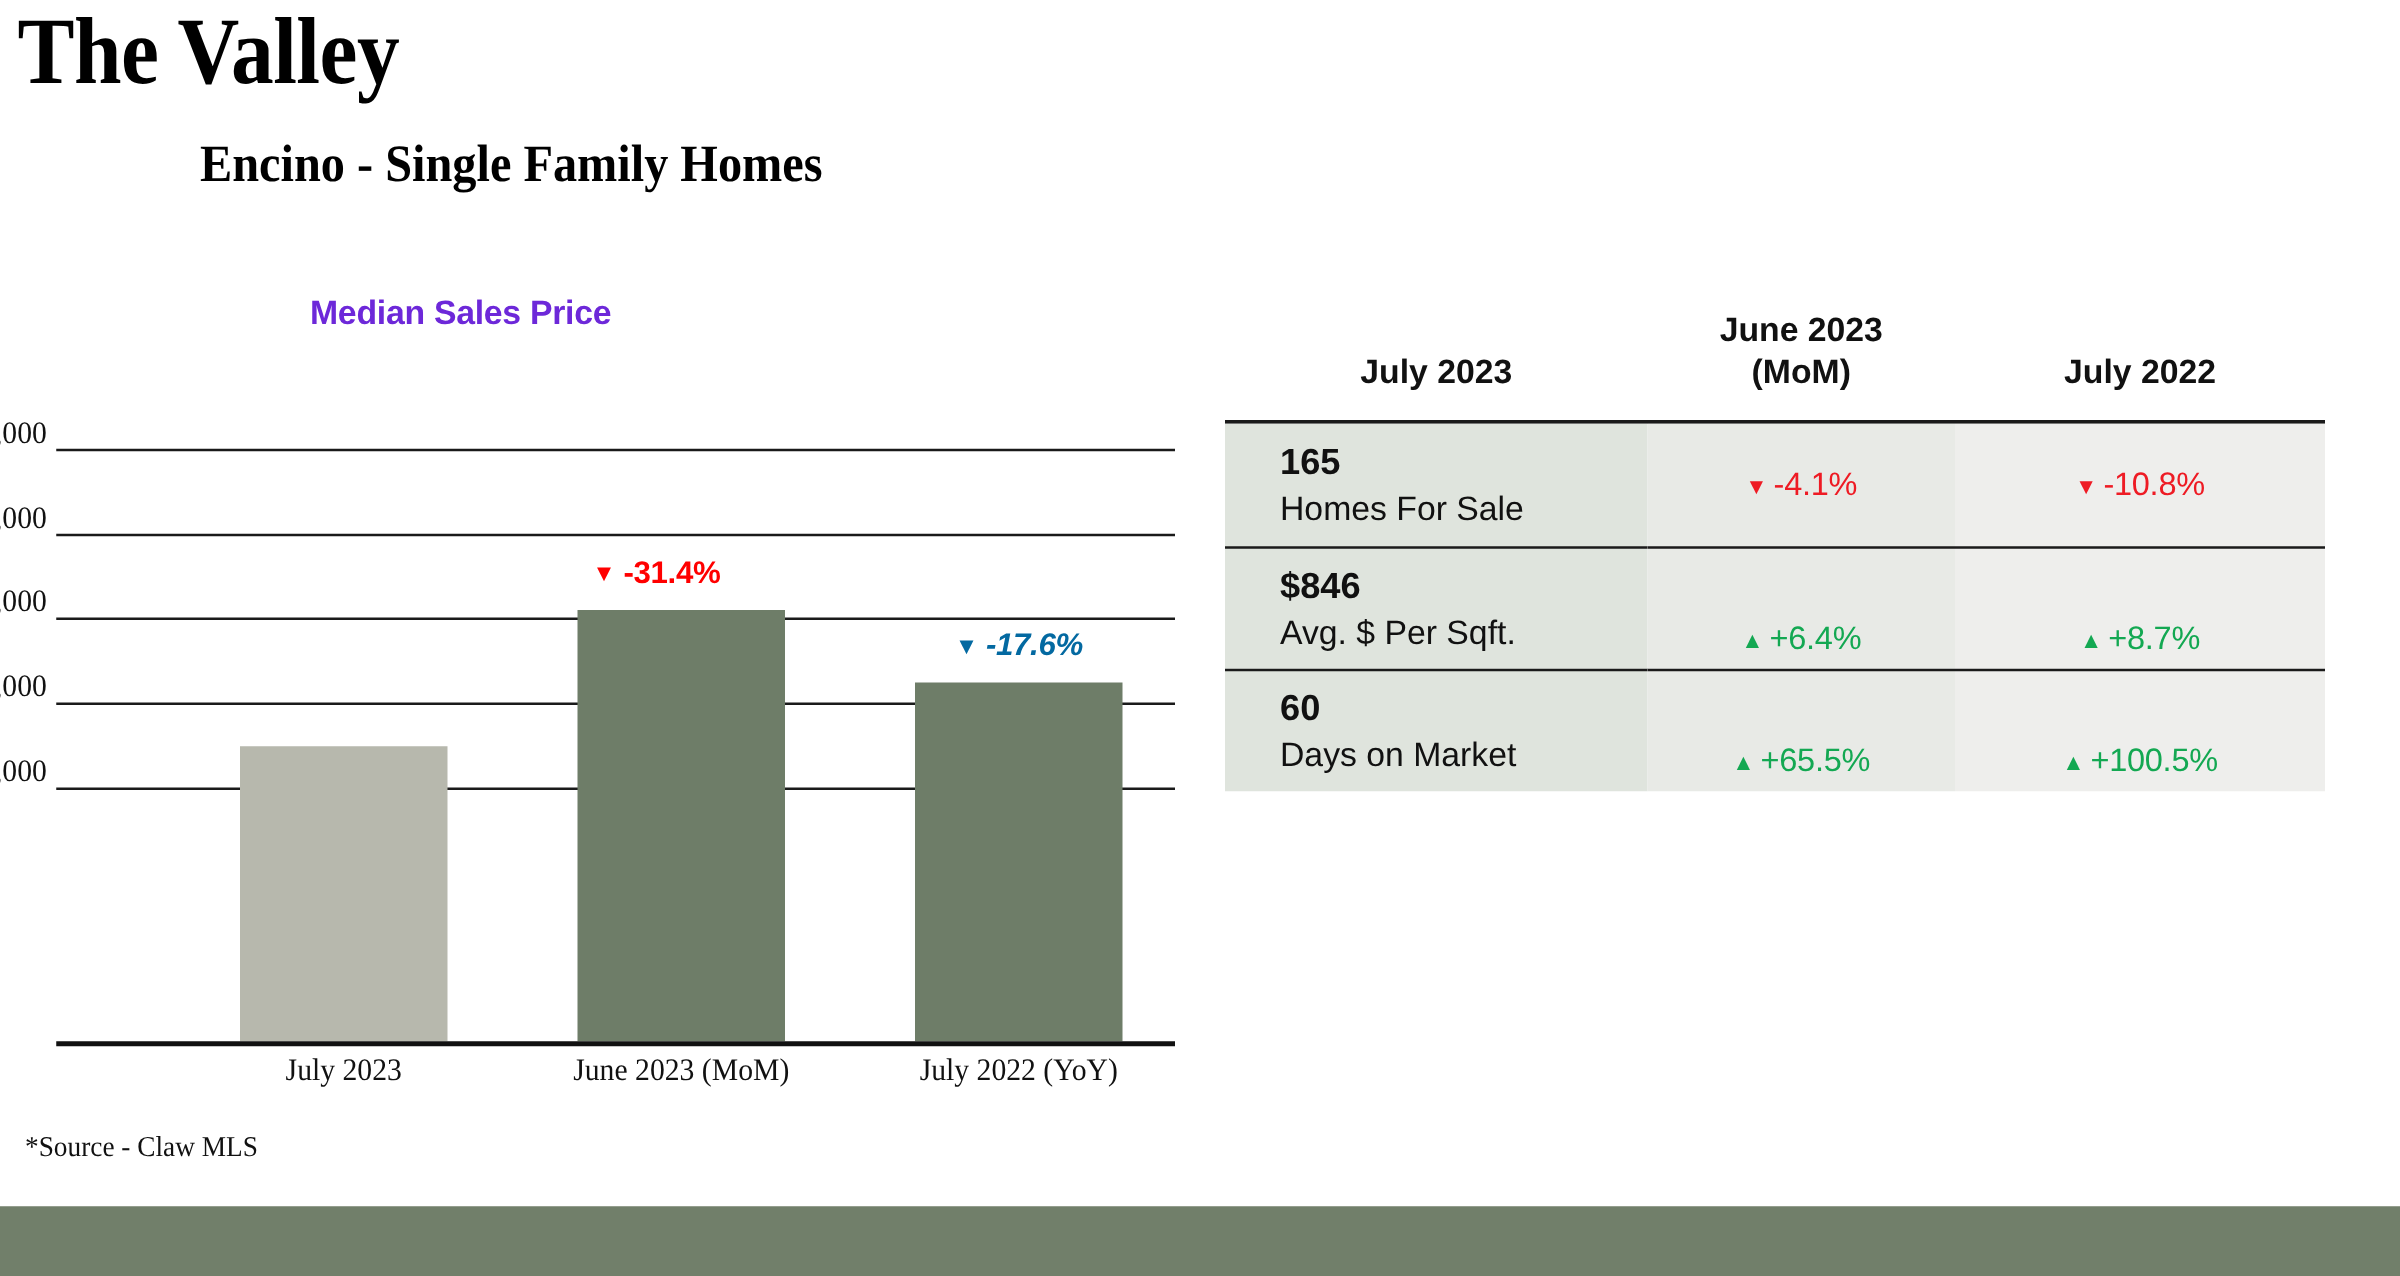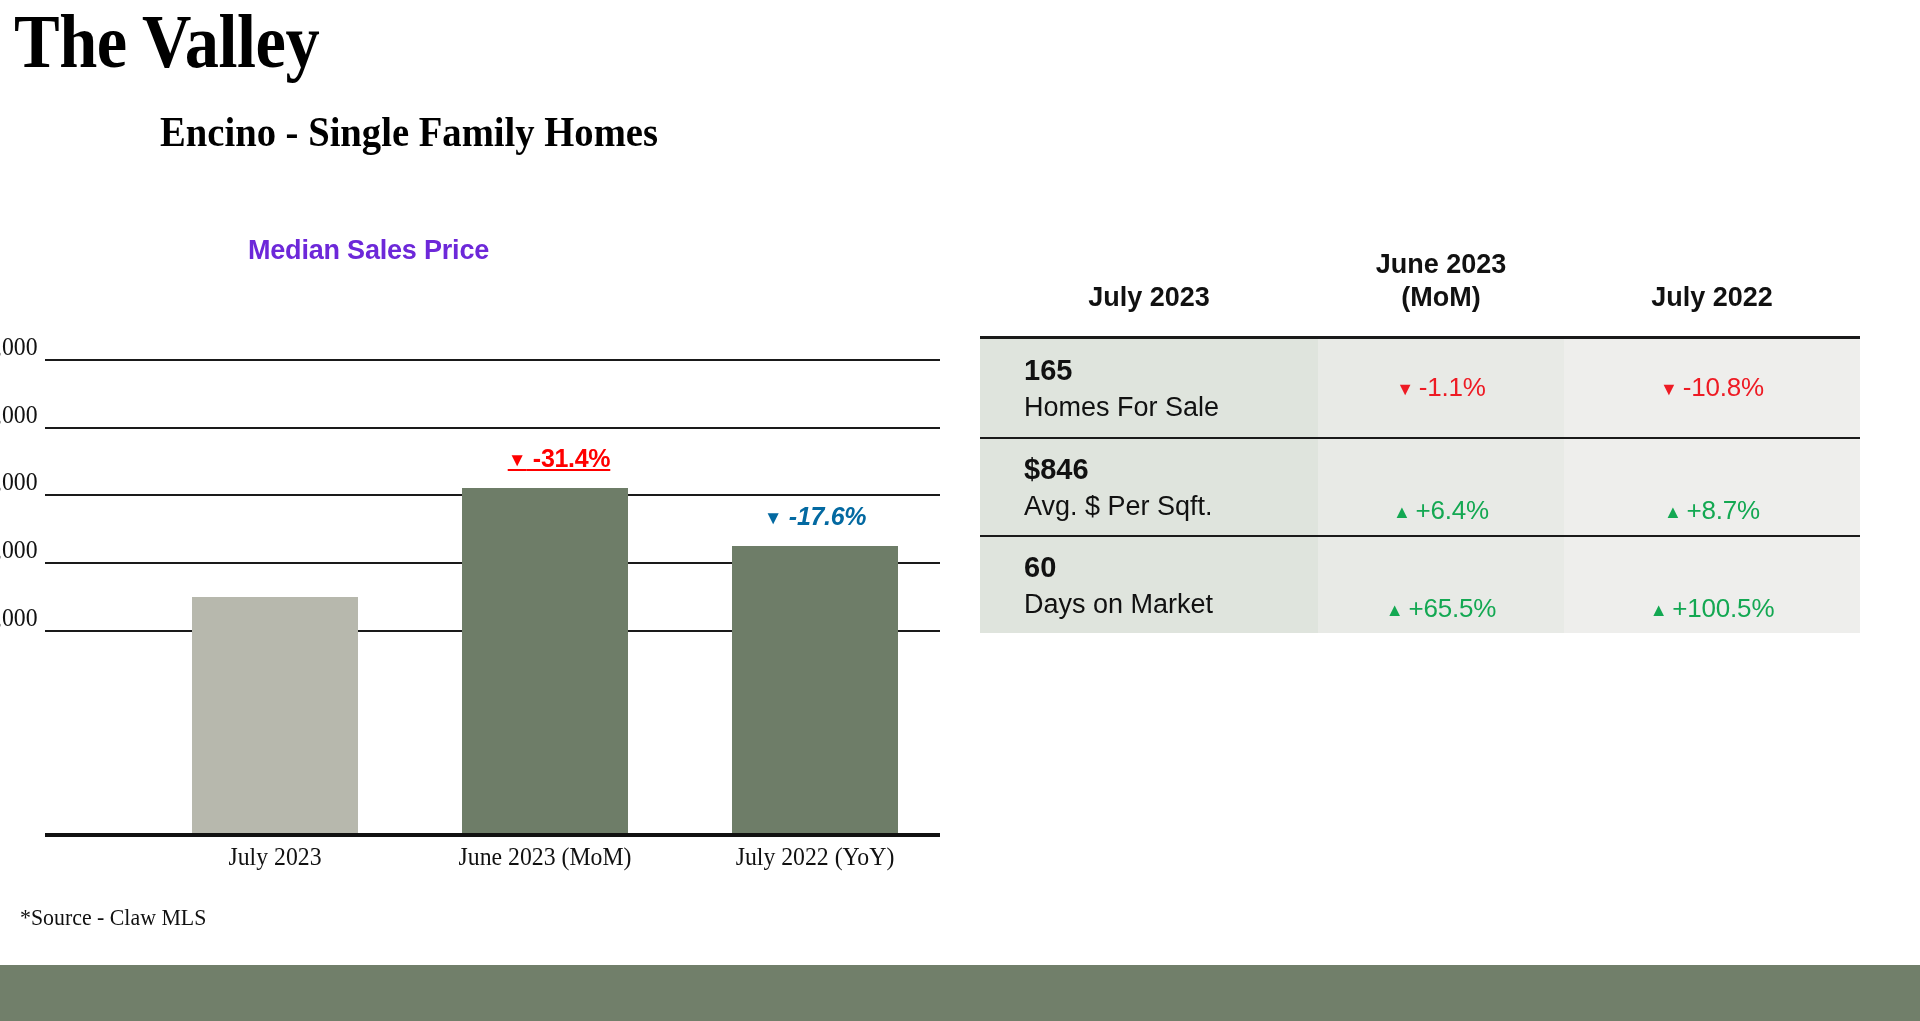--- a/index.html
+++ b/index.html
@@ -128,21 +128,21 @@
         <span class="ytick">$3,500,000</span>
       </div>
       <div class="bar" style="left: 147px; width: 166px; height: 236.389px; background: rgb(183, 184, 173);"></div>
       <div class="bar" style="left: 417px; width: 166px; height: 344.763px; background: rgb(110, 125, 104);"></div>
       <div class="bar" style="left: 687px; width: 166px; height: 286.918px; background: rgb(110, 125, 104);"></div>
     </div>
   <div id="axis-baseline"></div>
 <div class="bar-label" style="left: 115px; width: 320px;">July 2023</div>
     <div class="bar-label" style="left: 385px; width: 320px;">June 2023 (MoM)</div>
     <div class="bar-label" style="left: 655px; width: 320px;">July 2022 (YoY)</div>
-    <div class="bar-delta" style="color: rgb(255, 0, 0); left: 399px; width: 320px; text-align: center; top: 224.237px; text-decoration: underline;"><span class="tri">▼</span><span>&nbsp;-31.4%</span></div>
+    <div class="bar-delta" style="color: rgb(255, 0, 0); left: 365px; width: 320px; text-align: center; top: 224.237px;"><span class="tri">▼</span><span>&nbsp;-31.4%</span></div>
     <div class="bar-delta" style="color: #0369a1; left: 655px; width: 320px; text-align: center; top: 282.082px; font-style: italic;"><span class="tri">▼</span><span>&nbsp;-17.6%</span></div>
   </div>
 
 <div id="source-note">*Source - Claw MLS</div>
 
 <div id="stats-table">
   <div class="thead">
     <div class="th th-1">
       <span>July 2023</span>
       <span></span>
@@ -157,21 +157,21 @@
   </div>
 
   <div class="table-top-border"></div>
 
   <div class="trow">
     <div class="cell cell-metric">
       <span class="val">165</span>
       <span class="lbl">Homes For Sale</span>
     </div>
     <div class="cell cell-mom">
-      <span class="delta down"><span class="tri">▼</span><span>-1.1%</span></span>
+      <span class="delta down"><span class="tri">▼</span><span>-4.1%</span></span>
     </div>
     <div class="cell cell-yoy">
       <span class="delta down"><span class="tri">▼</span><span>-10.8%</span></span>
     </div>
   </div>
 
   <div class="trow">
     <div class="cell cell-metric">
       <span class="val">$846</span>
       <span class="lbl">Avg. $ Per Sqft.</span>

